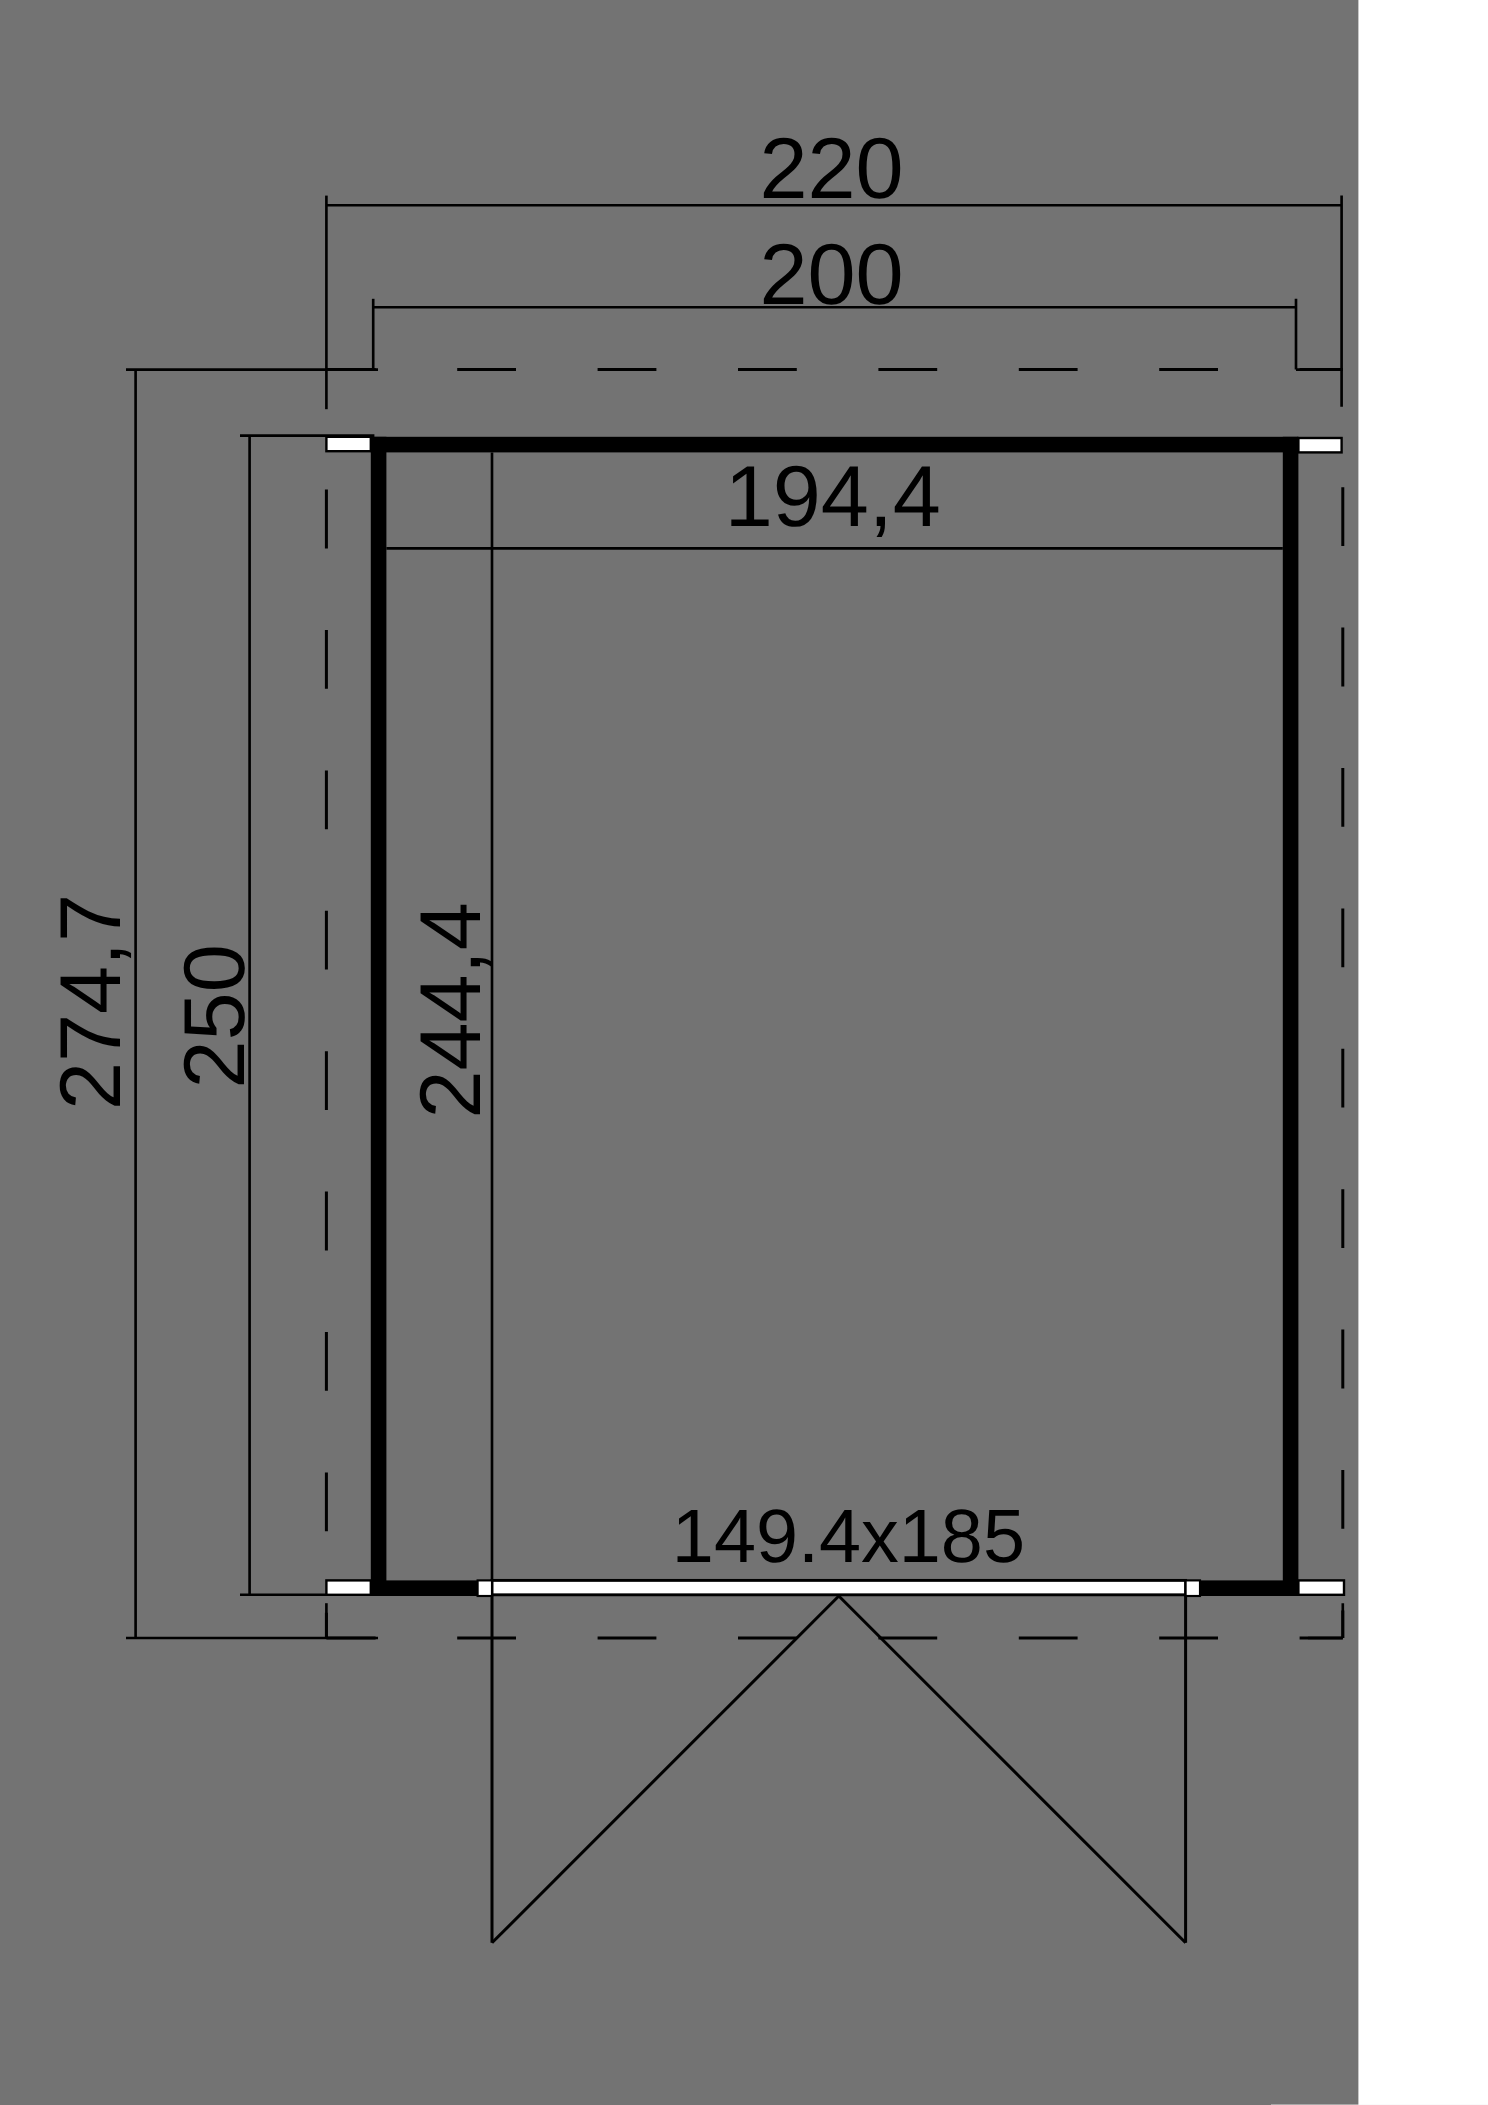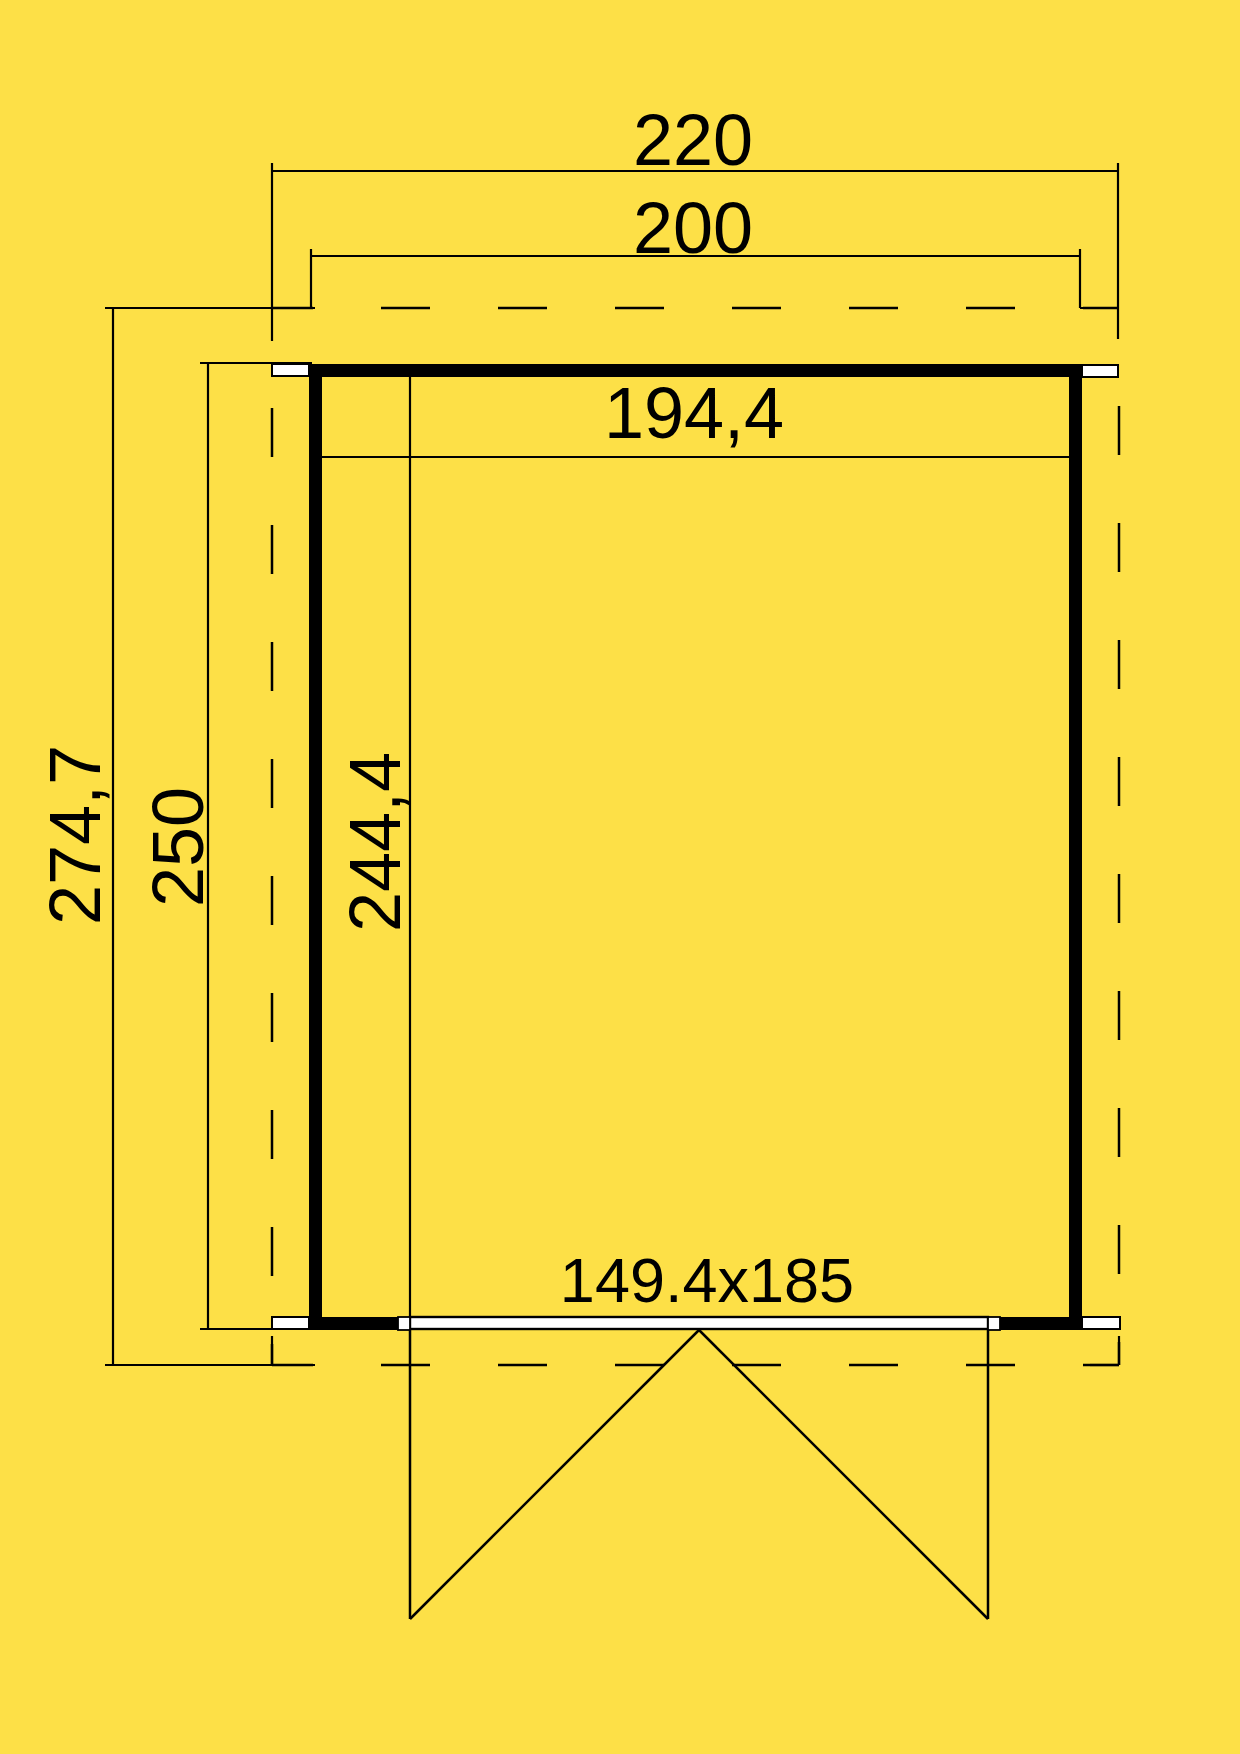--- a/index.html
+++ b/index.html
@@ -1,23 +1,23 @@
 <!DOCTYPE html>
 <html><head>
 <meta charset="utf-8">
 <style>
   html, body {
     margin: 0;
     padding: 0;
     background: #ffffff;
   }
   .page {
-    width: 1240px;
+    width: 1132px;
     height: 1754px;
-    background: #fde047;
+    background: #737373;
     position: relative;
     overflow: hidden;
   }
   svg {
     display: block;
   }
   .dim-text {
     font-family: "Liberation Sans", "DejaVu Sans", sans-serif;
     font-size: 72px;
     fill: #000000;

